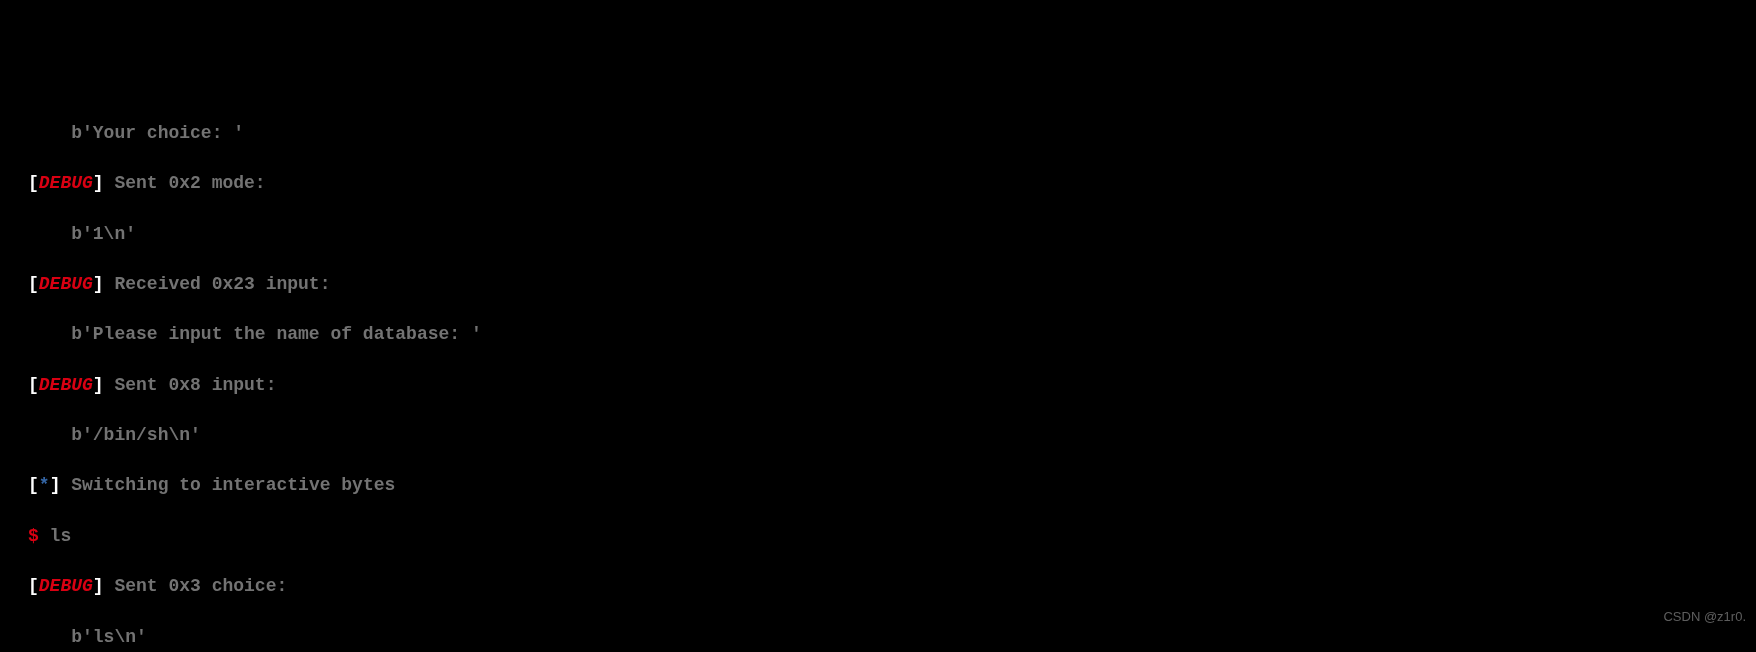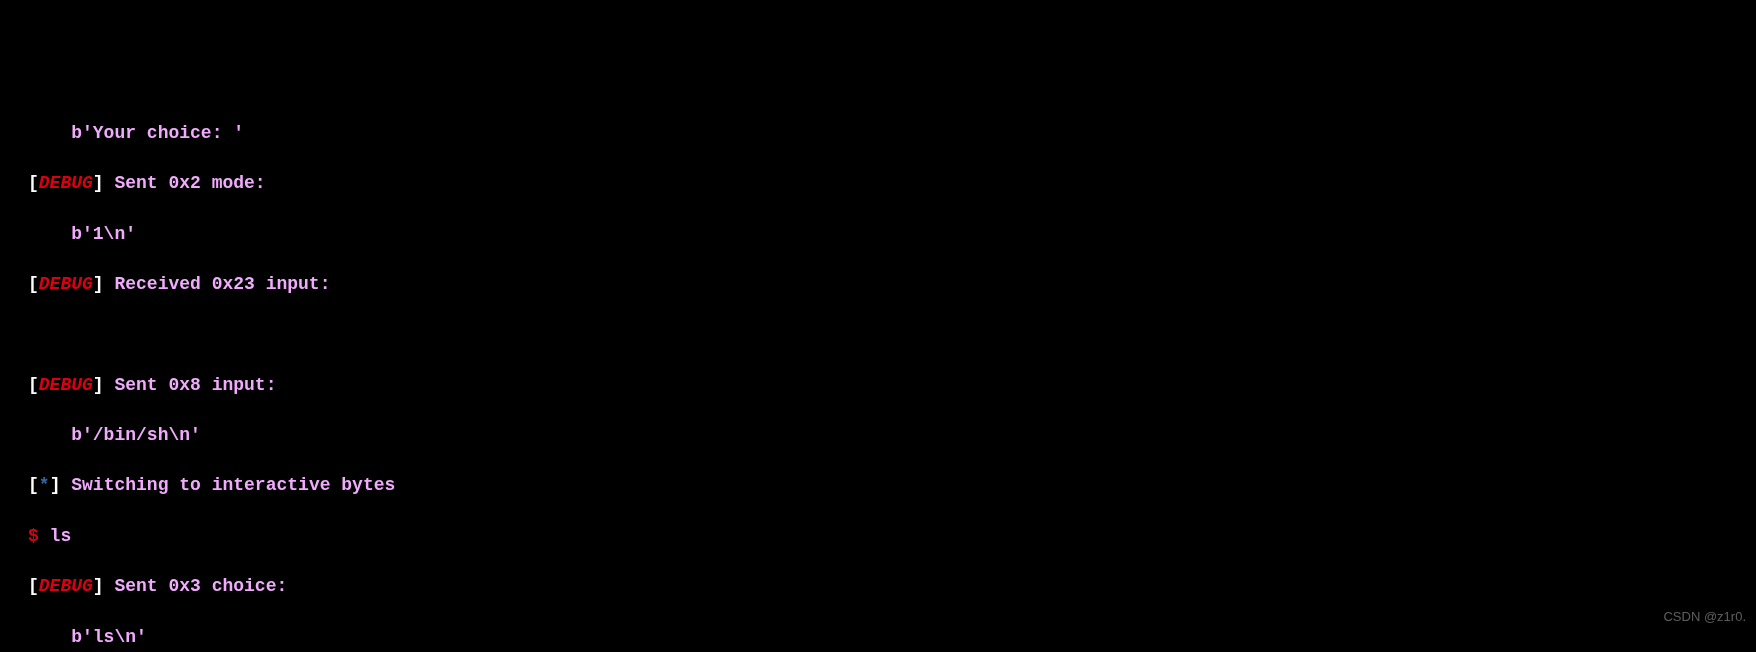--- a/index.html
+++ b/index.html
@@ -31,21 +31,21 @@
     .bracket {
       color: #ffffff;
     }
     .star {
       color: #3465a4;
     }
     .prompt {
       color: #d90012;
     }
     .text {
-      color: #f0abfc;
+      color: #737373;
     }
     .watermark {
       position: absolute;
       right: 10px;
       bottom: 26px;
       color: #aaaaaa;
       font-size: 13px;
       font-family: Arial, sans-serif;
       font-weight: normal;
       opacity: 0.55;
@@ -53,21 +53,21 @@
   </style>
 </head>
 <body>
 
 
 
 <div class="line"><span class="text">    </span><span class="text">b'Your choice: '</span></div>
 <div class="line"><span class="bracket">[</span><span class="debug">DEBUG</span><span class="bracket">]</span><span class="text"> Sent 0x2 mode:</span></div>
 <div class="line"><span class="text">    </span><span class="text">b'1\n'</span></div>
 <div class="line"><span class="bracket">[</span><span class="debug">DEBUG</span><span class="bracket">]</span><span class="text"> Received 0x23 input:</span></div>
-<div class="line"><span class="text">    </span></div>
+<div class="line"><span class="text">    </span><span class="text">b'Please input the name of database: '</span></div>
 <div class="line"><span class="bracket">[</span><span class="debug">DEBUG</span><span class="bracket">]</span><span class="text"> Sent 0x8 input:</span></div>
 <div class="line"><span class="text">    </span><span class="text">b'/bin/sh\n'</span></div>
 <div class="line"><span class="bracket">[</span><span class="star">*</span><span class="bracket">]</span><span class="text"> Switching to interactive bytes</span></div>
 <div class="line"><span class="prompt">$</span><span class="text"> ls</span></div>
 <div class="line"><span class="bracket">[</span><span class="debug">DEBUG</span><span class="bracket">]</span><span class="text"> Sent 0x3 choice:</span></div>
 <div class="line"><span class="text">    </span><span class="text">b'ls\n'</span></div>
 
 
 
 

